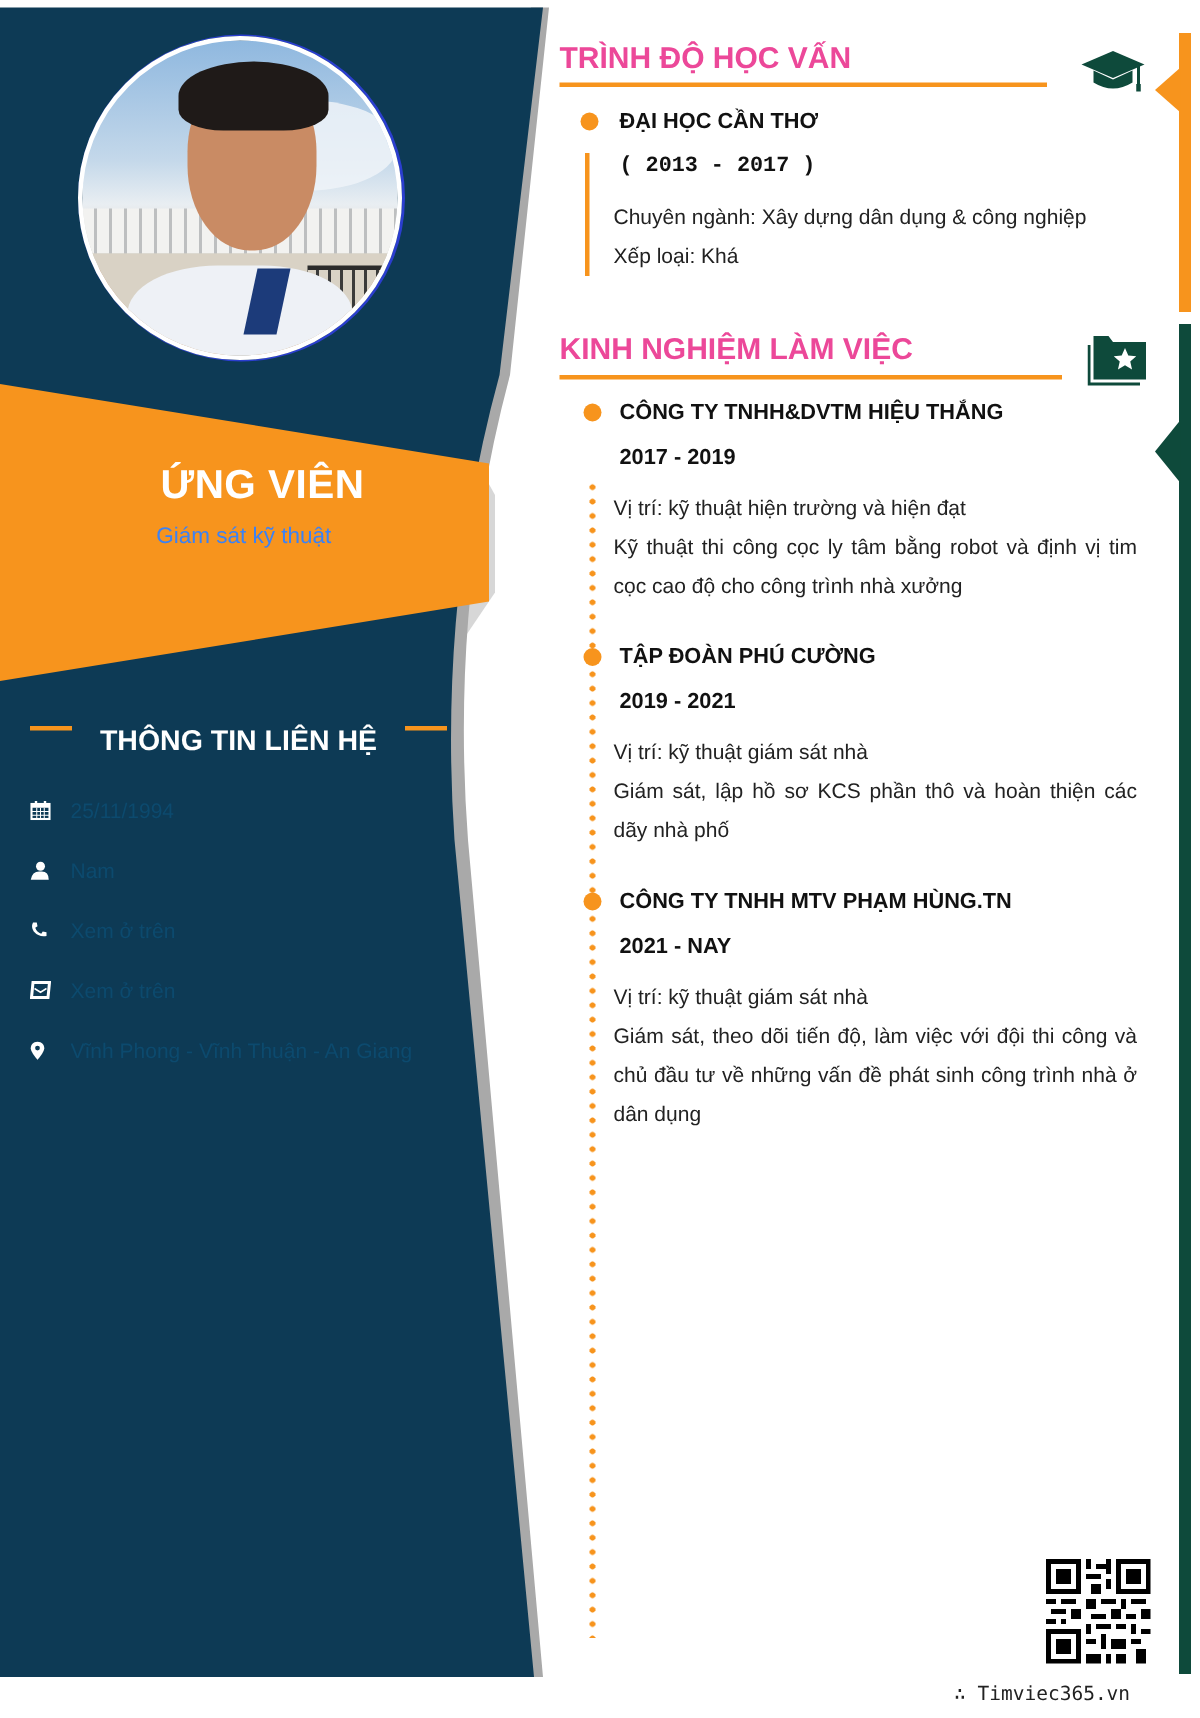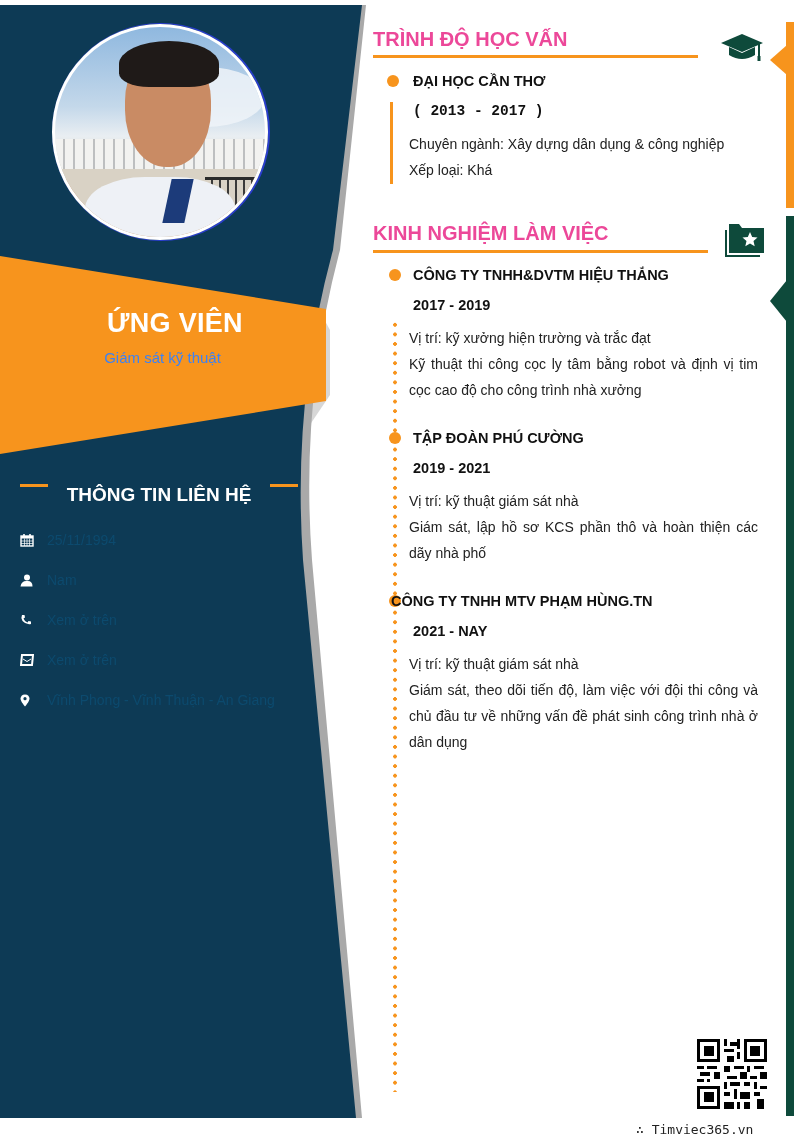--- a/index.html
+++ b/index.html
@@ -179,31 +179,31 @@
       <path d="M4 2 L14 2 L17 6 L39 6 L39 31 L4 31 Z" fill="#0e4a3b"></path>
       <polygon points="25,10 27.2,15 32.5,15.5 28.5,19 29.7,24.3 25,21.5 20.3,24.3 21.5,19 17.5,15.5 22.8,15" fill="#ffffff"></polygon>
     </svg>
 </div>
 
 <div class="exp-dotline"></div>
 
 <div class="bullet-dot" style="left:389px; top:269px;"></div>
 <div class="entry-head" style="left:413px; top:267px;">CÔNG TY TNHH&amp;DVTM HIỆU THẮNG</div>
 <div class="entry-head" style="left:413px; top:297px;">2017 - 2019</div>
-<div class="entry-text" style="left:409px; top:325px; width:350px;">Vị trí: kỹ xưởng hiện trường và trắc đạt</div>
+<div class="entry-text" style="left:409px; top:325px; width:350px;">Vị trí: kỹ thuật hiện trường và hiện đạt</div>
 <div class="entry-text justify" style="left:409px; top:351px; width:349px;">Kỹ thuật thi công cọc ly tâm bằng robot và định vị tim cọc cao độ cho công trình nhà xưởng</div>
 
 <div class="bullet-dot" style="left:389px; top:432px;"></div>
 <div class="entry-head" style="left:413px; top:430px;">TẬP ĐOÀN PHÚ CƯỜNG</div>
 <div class="entry-head" style="left:413px; top:460px;">2019 - 2021</div>
 <div class="entry-text" style="left:409px; top:488px; width:350px;">Vị trí: kỹ thuật giám sát nhà</div>
 <div class="entry-text justify" style="left:409px; top:514px; width:349px;">Giám sát, lập hồ sơ KCS phần thô và hoàn thiện các dãy nhà phố</div>
 
 <div class="bullet-dot" style="left:389px; top:595px;"></div>
-<div class="entry-head" style="left:391px; top:593px;">CÔNG TY TNHH MTV PHẠM HÙNG.TN</div>
+<div class="entry-head" style="left:413px; top:593px;">CÔNG TY TNHH MTV PHẠM HÙNG.TN</div>
 <div class="entry-head" style="left:413px; top:623px;">2021 - NAY</div>
 <div class="entry-text" style="left:409px; top:651px; width:350px;">Vị trí: kỹ thuật giám sát nhà</div>
 <div class="entry-text justify" style="left:409px; top:677px; width:349px;">Giám sát, theo dõi tiến độ, làm việc với đội thi công và chủ đầu tư về những vấn đề phát sinh công trình nhà ở dân dụng</div>
 
 <div class="qr">
   <svg width="70" height="70" viewBox="0 0 21 21" shape-rendering="crispEdges">
     <rect width="21" height="21" fill="#fff"></rect>
     <g fill="#000">
       <rect x="0" y="0" width="7" height="7"></rect>
         <rect x="1" y="1" width="5" height="5" fill="#fff"></rect>

